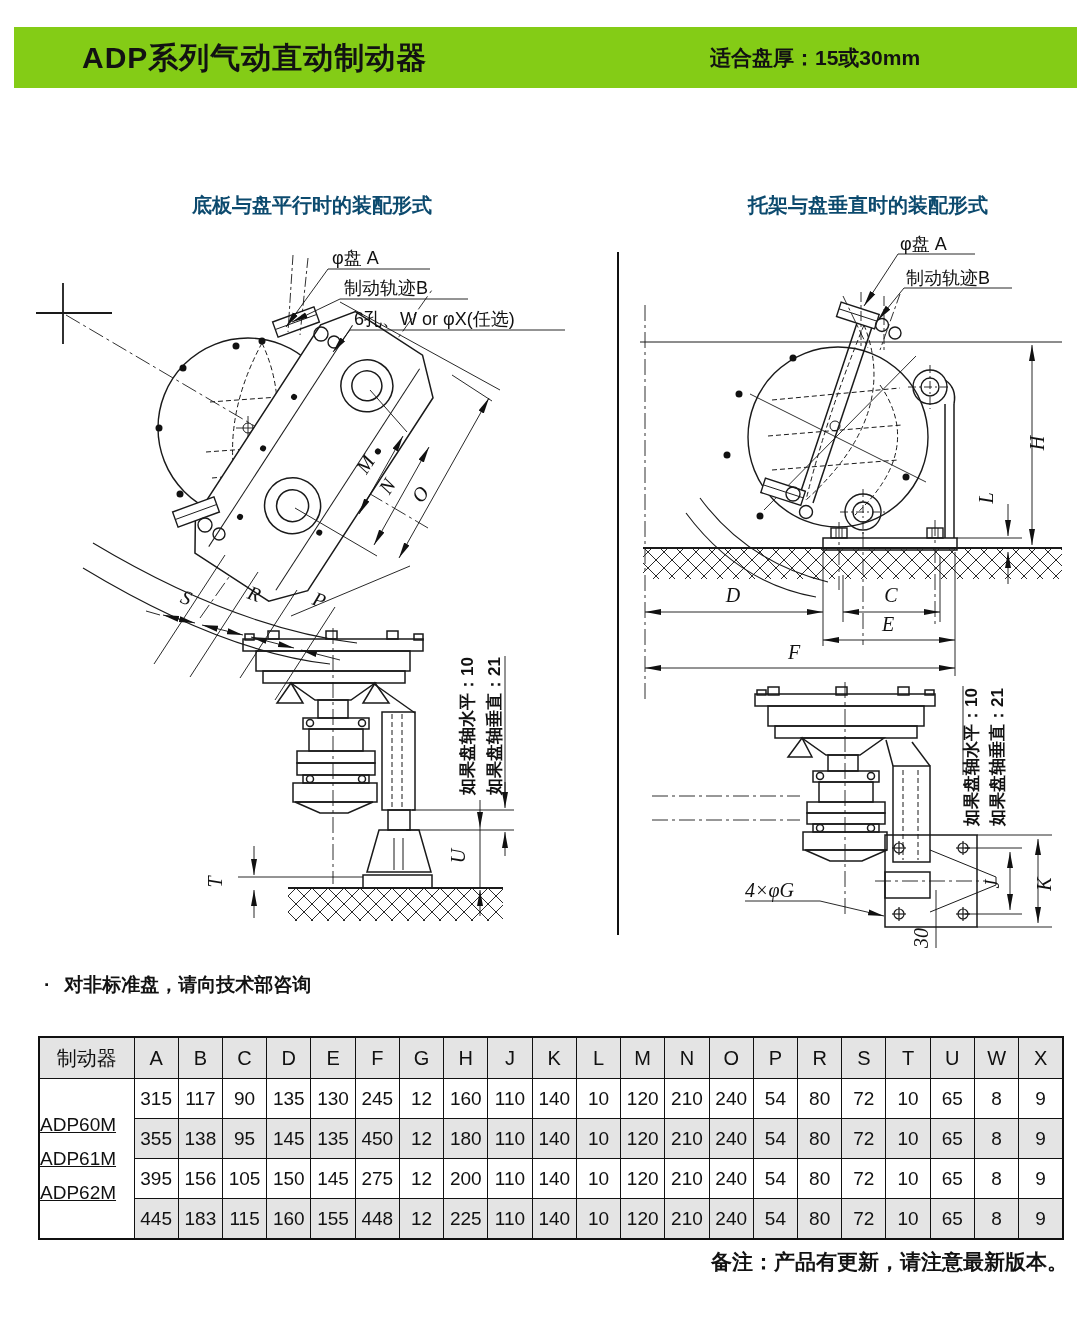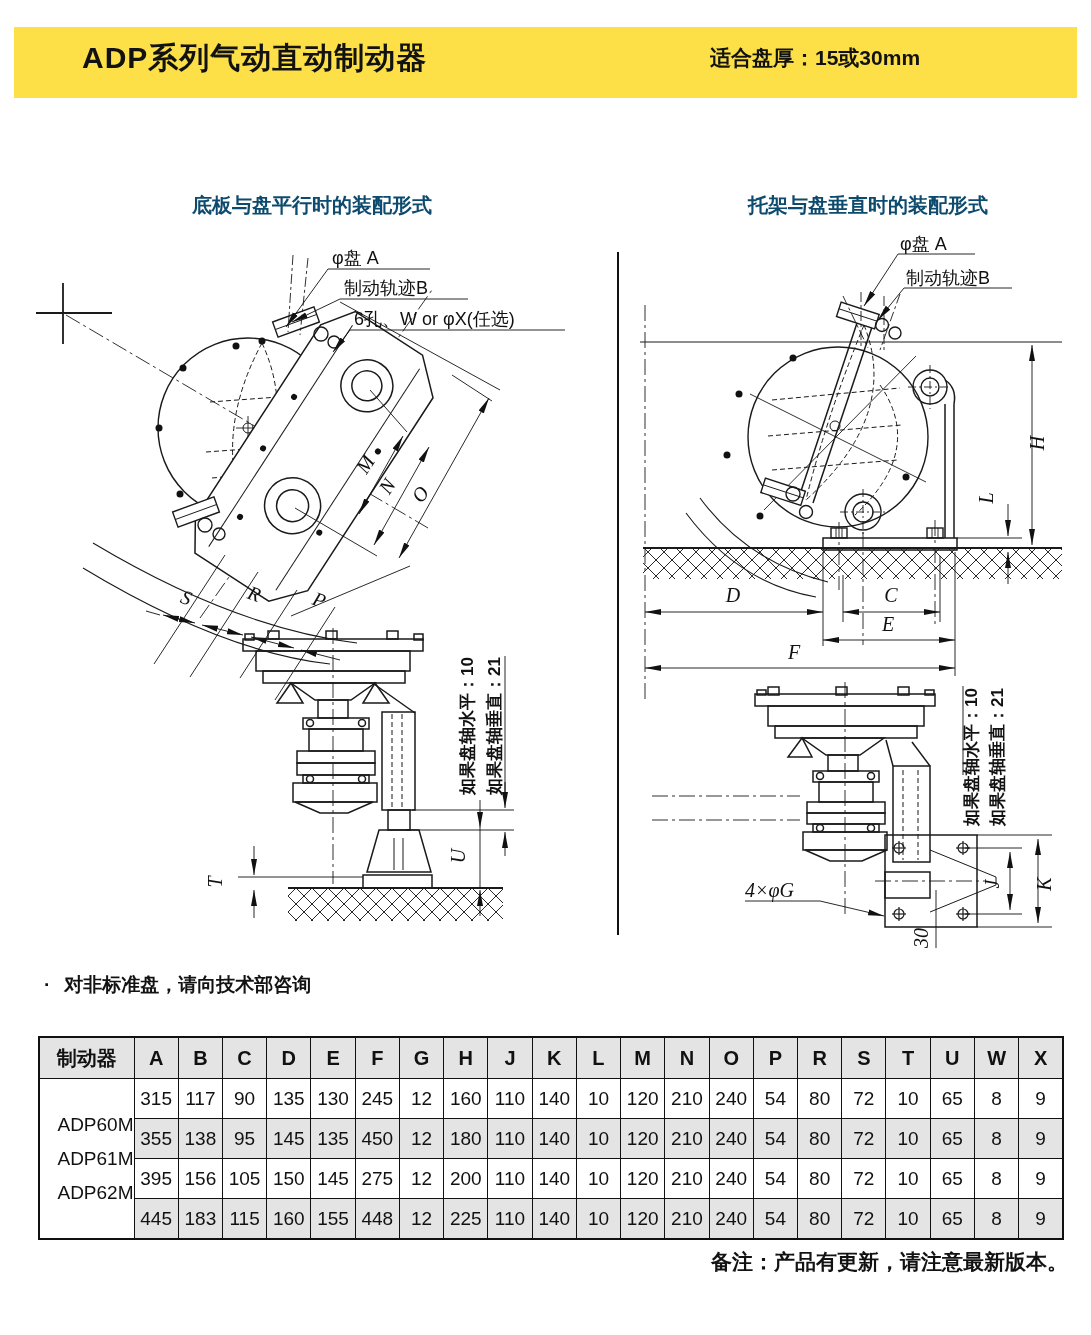--- a/index.html
+++ b/index.html
@@ -1,34 +1,34 @@
 <!DOCTYPE html>
 <html><head>
 <meta charset="utf-8">
 <style>
   html,body{margin:0;padding:0;background:#fff;}
   #page{position:relative;width:1091px;height:1335px;background:#fff;overflow:hidden;
         font-family:"Liberation Sans", sans-serif;color:#111;}
-  .hdr{position:absolute;left:14px;top:27px;width:1063px;height:71px;background:#fde047;}
+  .hdr{position:absolute;left:14px;top:27px;width:1063px;height:61px;background:#84cc16;}
   .hdr-title{position:absolute;left:68px;top:0;line-height:61px;font-size:30px;font-weight:bold;letter-spacing:1px;color:#121212;}
   .hdr-sub{position:absolute;left:696px;top:0;line-height:61px;font-size:21px;font-weight:bold;color:#121212;}
   .dg-title{position:absolute;top:192px;width:320px;text-align:center;font-size:20px;font-weight:bold;color:#0c4a6e;}
   .note-line{position:absolute;left:44px;top:972px;font-size:19px;font-weight:bold;color:#121212;}
   .note-line .bullet{margin-right:14px;font-weight:bold;}
   .unit{position:absolute;right:28px;top:1049px;font-size:18px;color:#121212;}
   .footnote{position:absolute;right:23px;top:1248px;font-size:21px;font-weight:600;color:#121212;}
   table.dims{position:absolute;left:38px;top:1036px;width:1026px;border-collapse:collapse;table-layout:fixed;
              font-size:19px;color:#111;}
   table.dims th, table.dims td{border:1.6px solid #111;text-align:center;padding:0;height:39px;overflow:hidden;}
   table.dims{border:2.5px solid #111;}
-  table.dims thead th{height:40px;background:#e4e4e4;font-weight:bold;font-size:20px;}
+  table.dims thead th{height:40px;background:#e4e4e4;font-weight:normal;font-size:20px;}
   table.dims col.c-model{width:95px;}
   table.dims tr.alt td{background:#e4e4e4;}
   table.dims td.model-cell{background:#fff;font-size:19px;vertical-align:middle;}
-  table.dims td.model-cell div{line-height:34px;text-align:right;}
+  table.dims td.model-cell div{line-height:34px;text-align:left;text-decoration:underline;}
   svg text{fill:#111;}
   .lbl-b{font-family:"Liberation Sans", sans-serif;font-size:18px;}
   .vnote{font-family:"Liberation Sans", sans-serif;font-size:17px;font-weight:600;}
   .dim{font-family:"Liberation Serif", serif;font-style:italic;font-size:20px;}
 </style>
 </head>
 <body>
 
 <div id="page">
 

